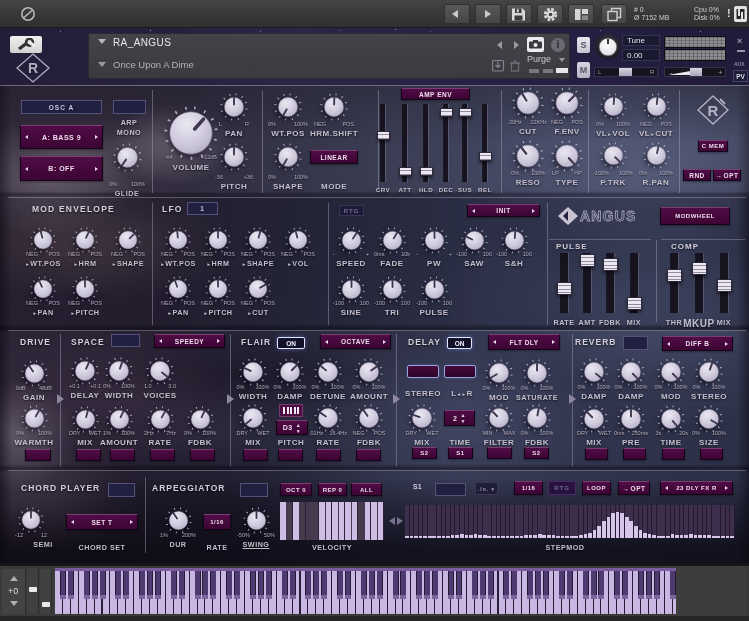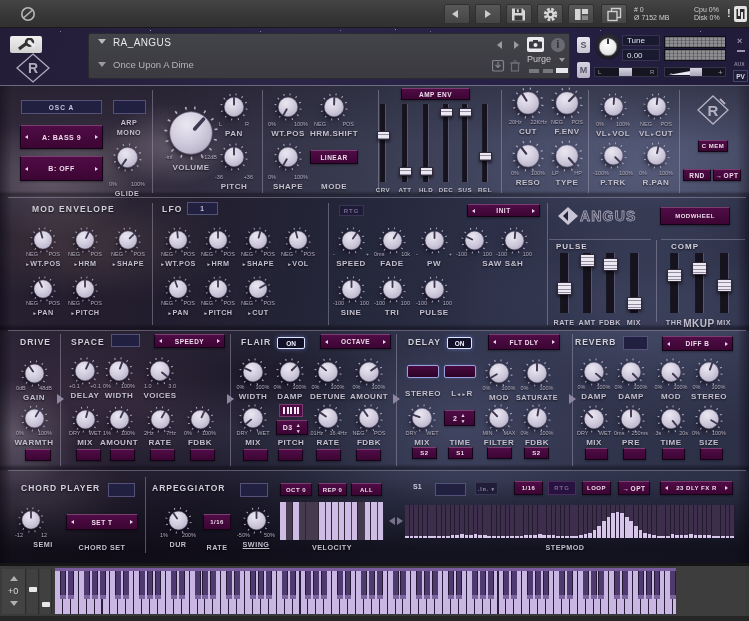--- a/index.html
+++ b/index.html
@@ -517,21 +517,21 @@
   </p>
 <div class="kn" style="left:434px;top:259px;font-size:8px;">PW</div>
 <svg class="k" style="left:460.5px;top:226.5px" width="27" height="27" viewBox="0 0 44 44">
     <use href="#kt"></use>
     <path d="M22 18L22 7.2" transform="rotate(-65 22 22)"></path>
   </svg>
 <p class="s" style="left:474px;top:251px;width:36px">
     <span>-100</span>
     <span>100</span>
   </p>
-<div class="kn" style="left:492px;top:259px;font-size:8px;">SAW</div>
+<div class="kn" style="left:474px;top:259px;font-size:8px;">SAW</div>
 <svg class="k" style="left:500.5px;top:226.5px" width="27" height="27" viewBox="0 0 44 44">
     <use href="#kt"></use>
     <path d="M22 18L22 7.2" transform="rotate(5 22 22)"></path>
   </svg>
 <p class="s" style="left:514px;top:251px;width:36px">
     <span>-100</span>
     <span>100</span>
   </p>
 <div class="kn" style="left:514px;top:259px;font-size:8px;">S&amp;H</div>
 <svg class="k" style="left:337.5px;top:275.5px" width="27" height="27" viewBox="0 0 44 44">

